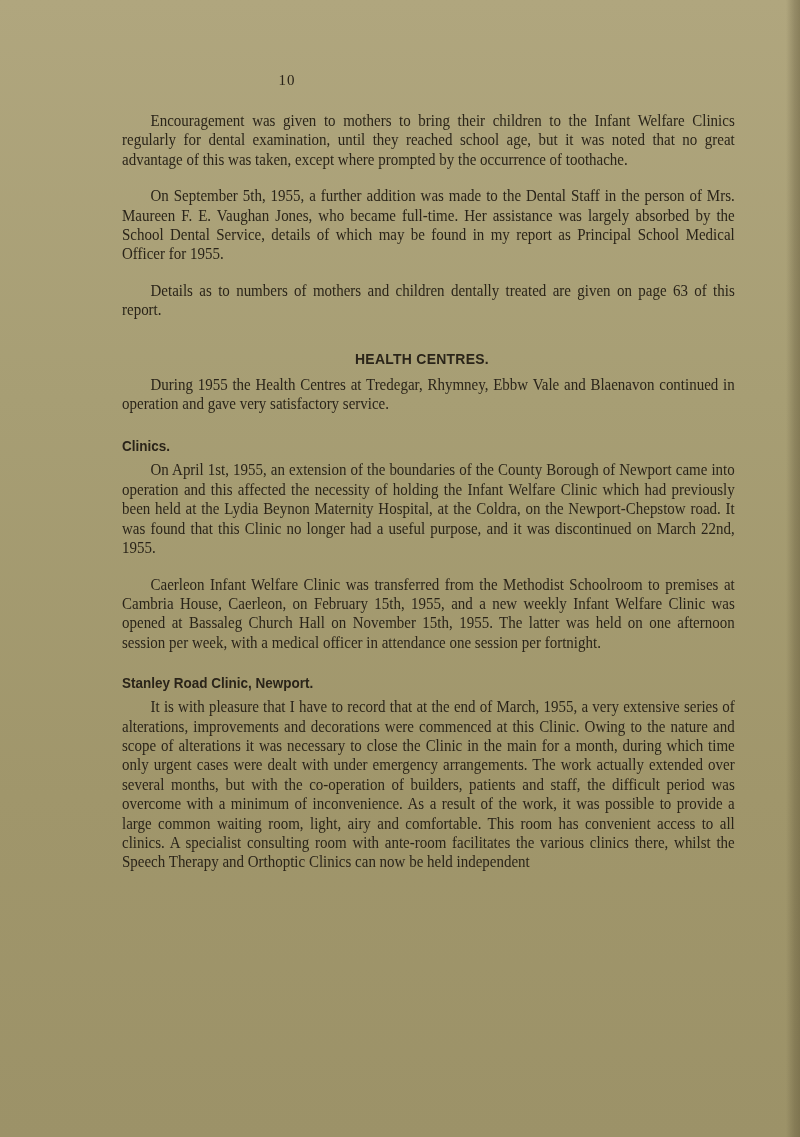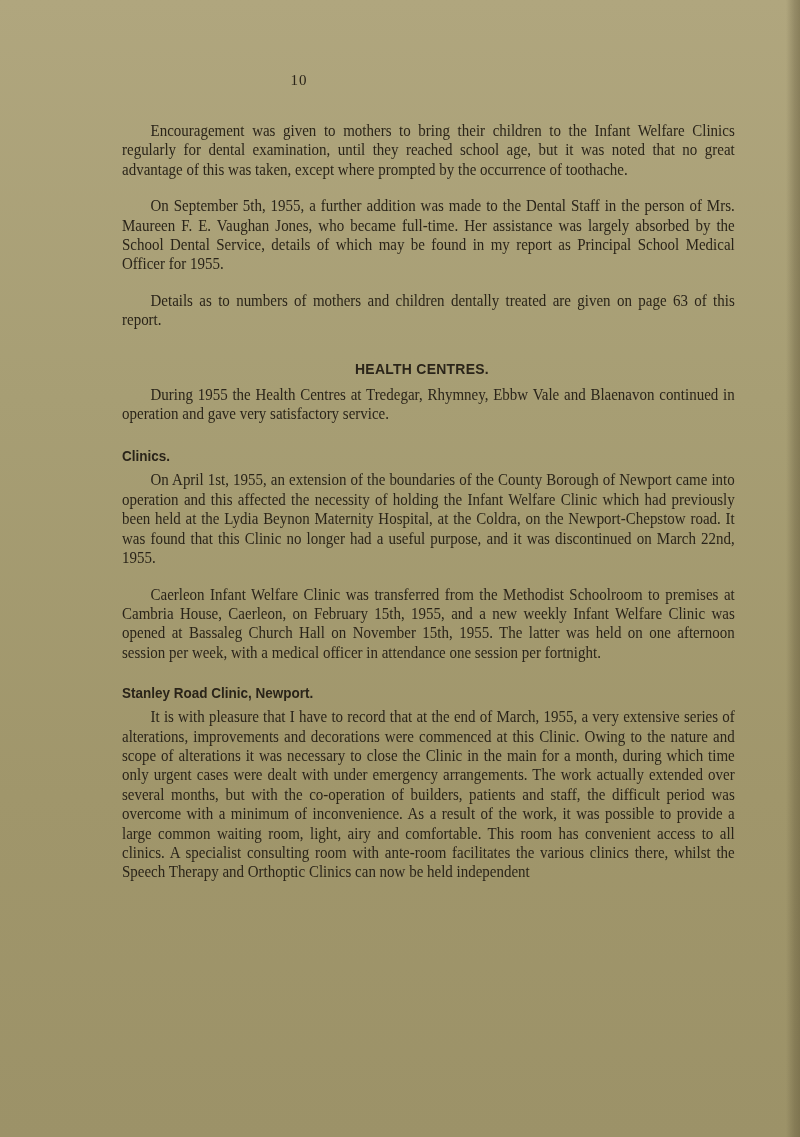--- a/index.html
+++ b/index.html
@@ -19,29 +19,29 @@
     position: absolute;
     top: 0;
     right: 0;
     width: 14px;
     height: 1137px;
     background: linear-gradient(90deg, rgba(0,0,0,0) 0%, rgba(70,60,35,0.25) 60%, rgba(90,80,50,0.45) 100%);
   }
   .page-number {
     position: absolute;
     top: 72px;
-    left: 16px;
+    left: 4px;
     width: 566px;
     text-align: center;
     font-size: 15px;
     letter-spacing: 1px;
   }
   .content {
     position: absolute;
-    top: 121px;
+    top: 111px;
     left: 122px;
     width: 613px;
   }
   p {
     margin: 0;
     font-size: 16.3px;
     line-height: 19.4px;
     text-align: justify;
     text-indent: 31px;
     transform: scaleX(0.92);

